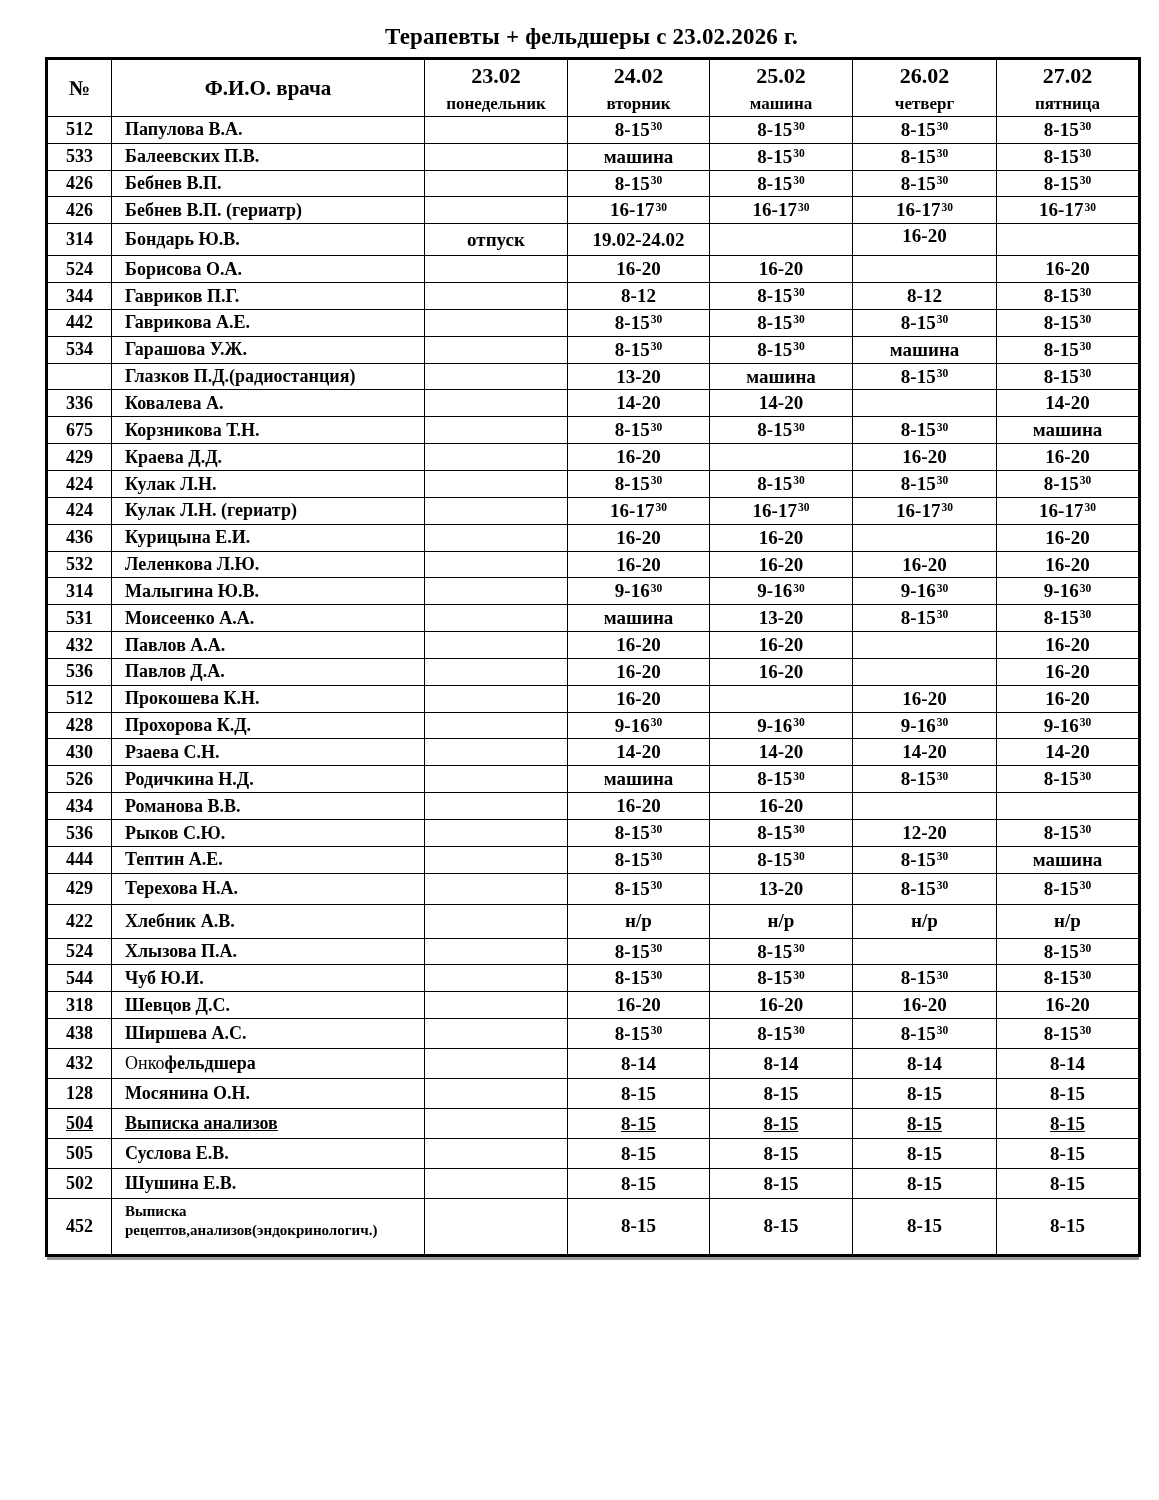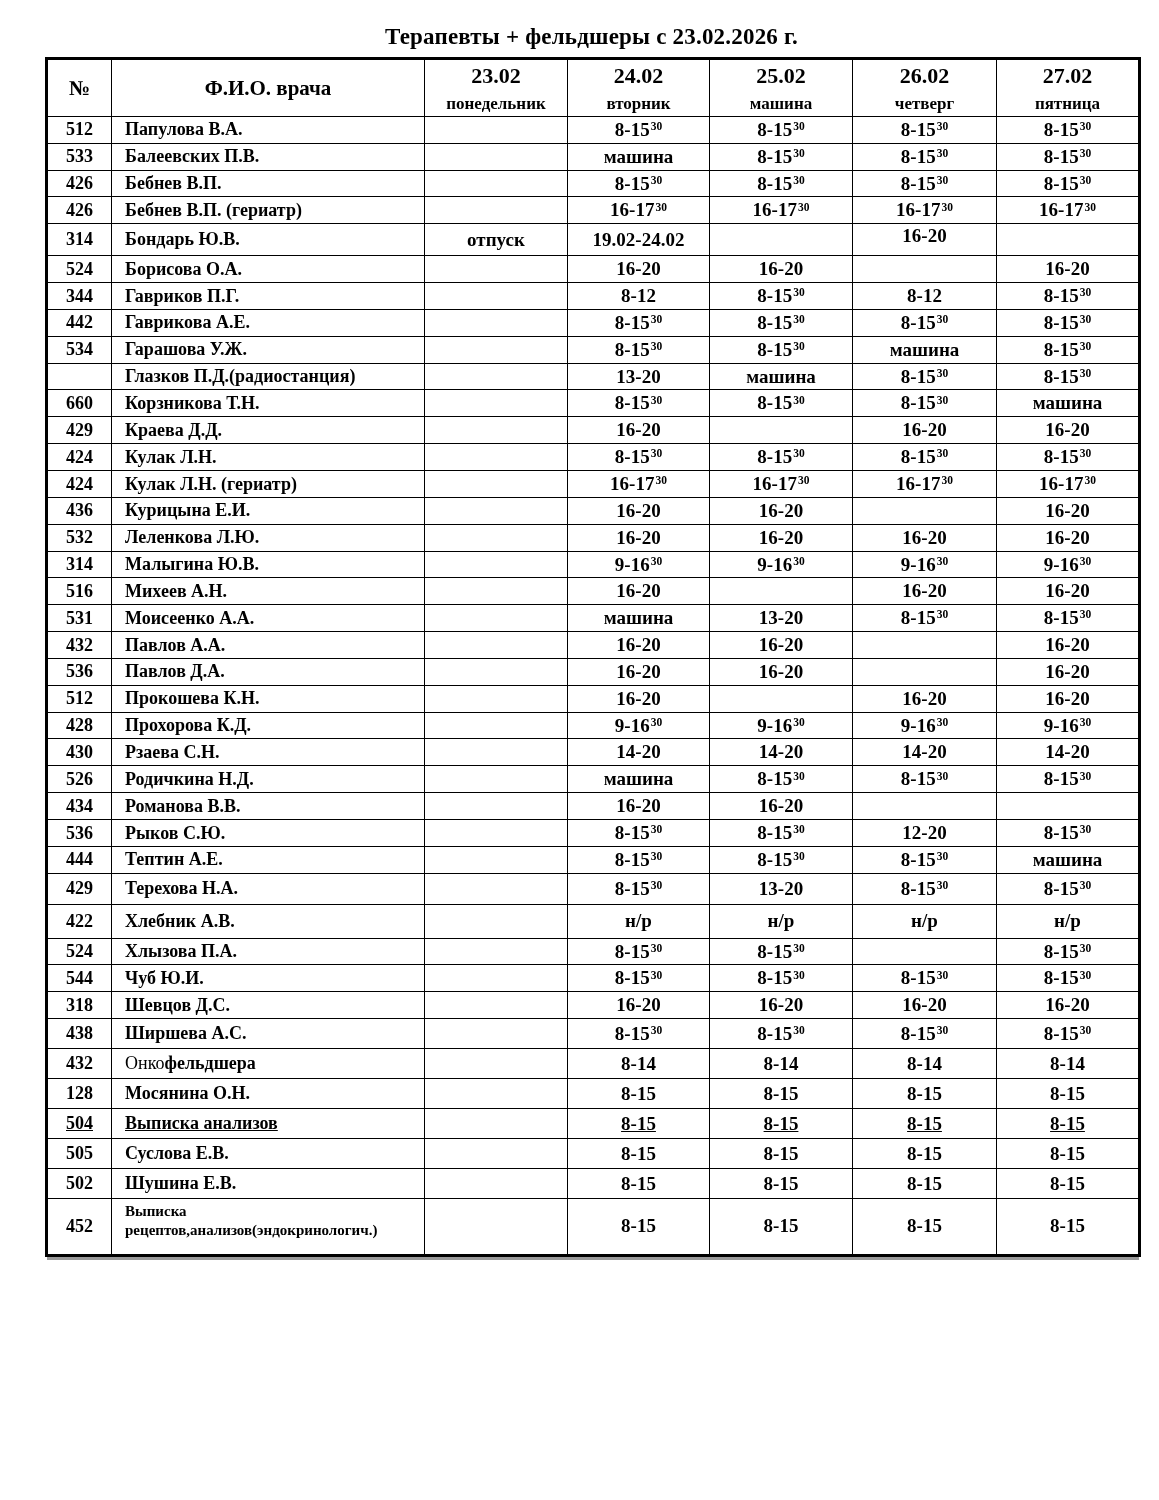--- a/index.html
+++ b/index.html
@@ -180,21 +180,30 @@
         <tr>
           <td class="num"></td>
           <td class="name"><span class="b">Глазков П.Д.(радиостанция)</span></td>
           <td class="day"><span></span></td>
           <td class="day"><span>13-20</span></td>
           <td class="day"><span>машина</span></td>
           <td class="day"><span>8-15</span><sup>30</sup></td>
           <td class="day"><span>8-15</span><sup>30</sup></td>
         </tr>
         <tr>
-          <td class="num">660</td>
+          <td class="num">336</td>
+          <td class="name"><span class="b">Ковалева А.</span></td>
+          <td class="day"><span></span></td>
+          <td class="day"><span>14-20</span></td>
+          <td class="day"><span>14-20</span></td>
+          <td class="day"><span></span></td>
+          <td class="day"><span>14-20</span></td>
+        </tr>
+        <tr>
+          <td class="num">675</td>
           <td class="name"><span class="b">Корзникова Т.Н.</span></td>
           <td class="day"><span></span></td>
           <td class="day"><span>8-15</span><sup>30</sup></td>
           <td class="day"><span>8-15</span><sup>30</sup></td>
           <td class="day"><span>8-15</span><sup>30</sup></td>
           <td class="day"><span>машина</span></td>
         </tr>
         <tr>
           <td class="num">429</td>
           <td class="name"><span class="b">Краева Д.Д.</span></td>
@@ -241,29 +250,20 @@
           <td class="day"><span>16-20</span></td>
         </tr>
         <tr>
           <td class="num">314</td>
           <td class="name"><span class="b">Малыгина Ю.В.</span></td>
           <td class="day"><span></span></td>
           <td class="day"><span>9-16</span><sup>30</sup></td>
           <td class="day"><span>9-16</span><sup>30</sup></td>
           <td class="day"><span>9-16</span><sup>30</sup></td>
           <td class="day"><span>9-16</span><sup>30</sup></td>
-        </tr>
-        <tr>
-          <td class="num">516</td>
-          <td class="name"><span class="b">Михеев А.Н.</span></td>
-          <td class="day"><span></span></td>
-          <td class="day"><span>16-20</span></td>
-          <td class="day"><span></span></td>
-          <td class="day"><span>16-20</span></td>
-          <td class="day"><span>16-20</span></td>
         </tr>
         <tr>
           <td class="num">531</td>
           <td class="name"><span class="b">Моисеенко А.А.</span></td>
           <td class="day"><span></span></td>
           <td class="day"><span>машина</span></td>
           <td class="day"><span>13-20</span></td>
           <td class="day"><span>8-15</span><sup>30</sup></td>
           <td class="day"><span>8-15</span><sup>30</sup></td>
         </tr>

